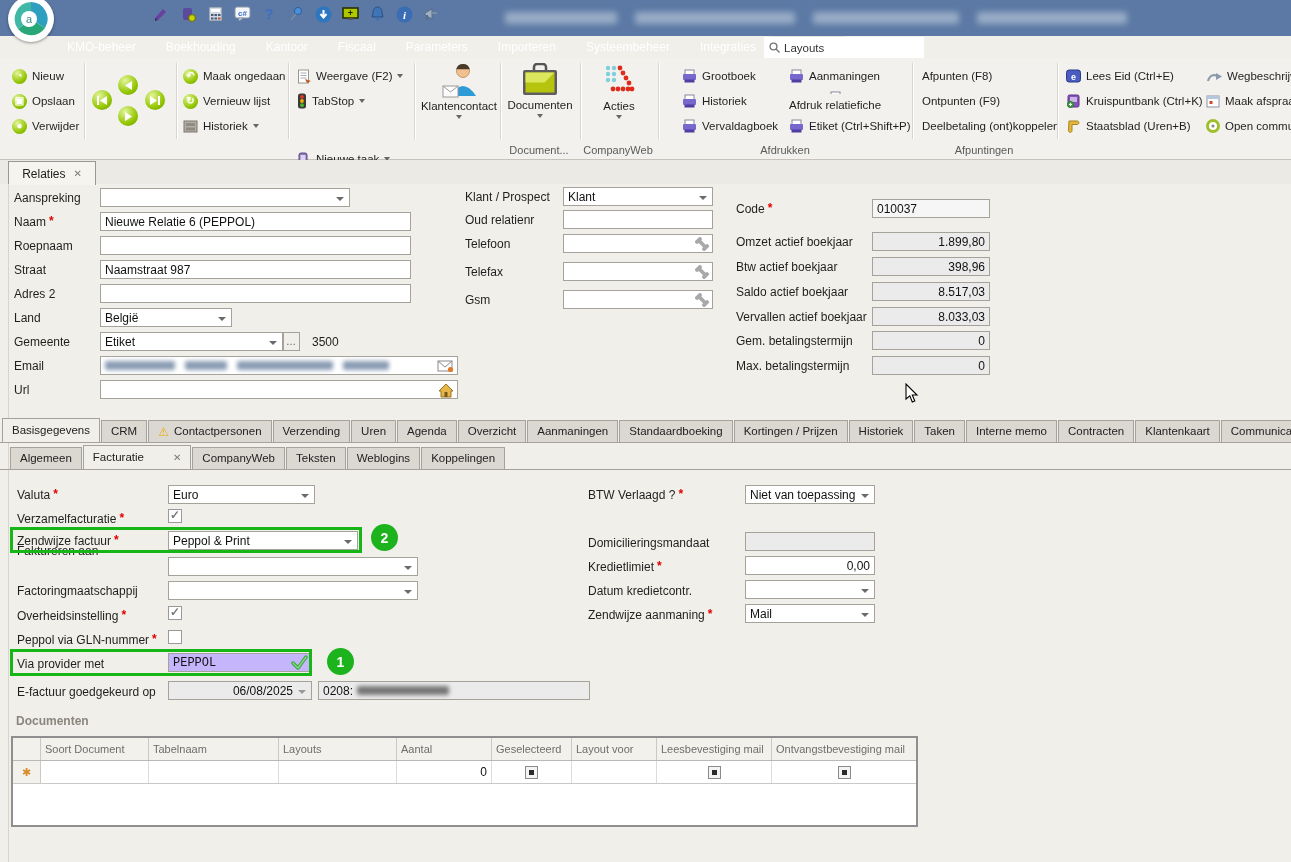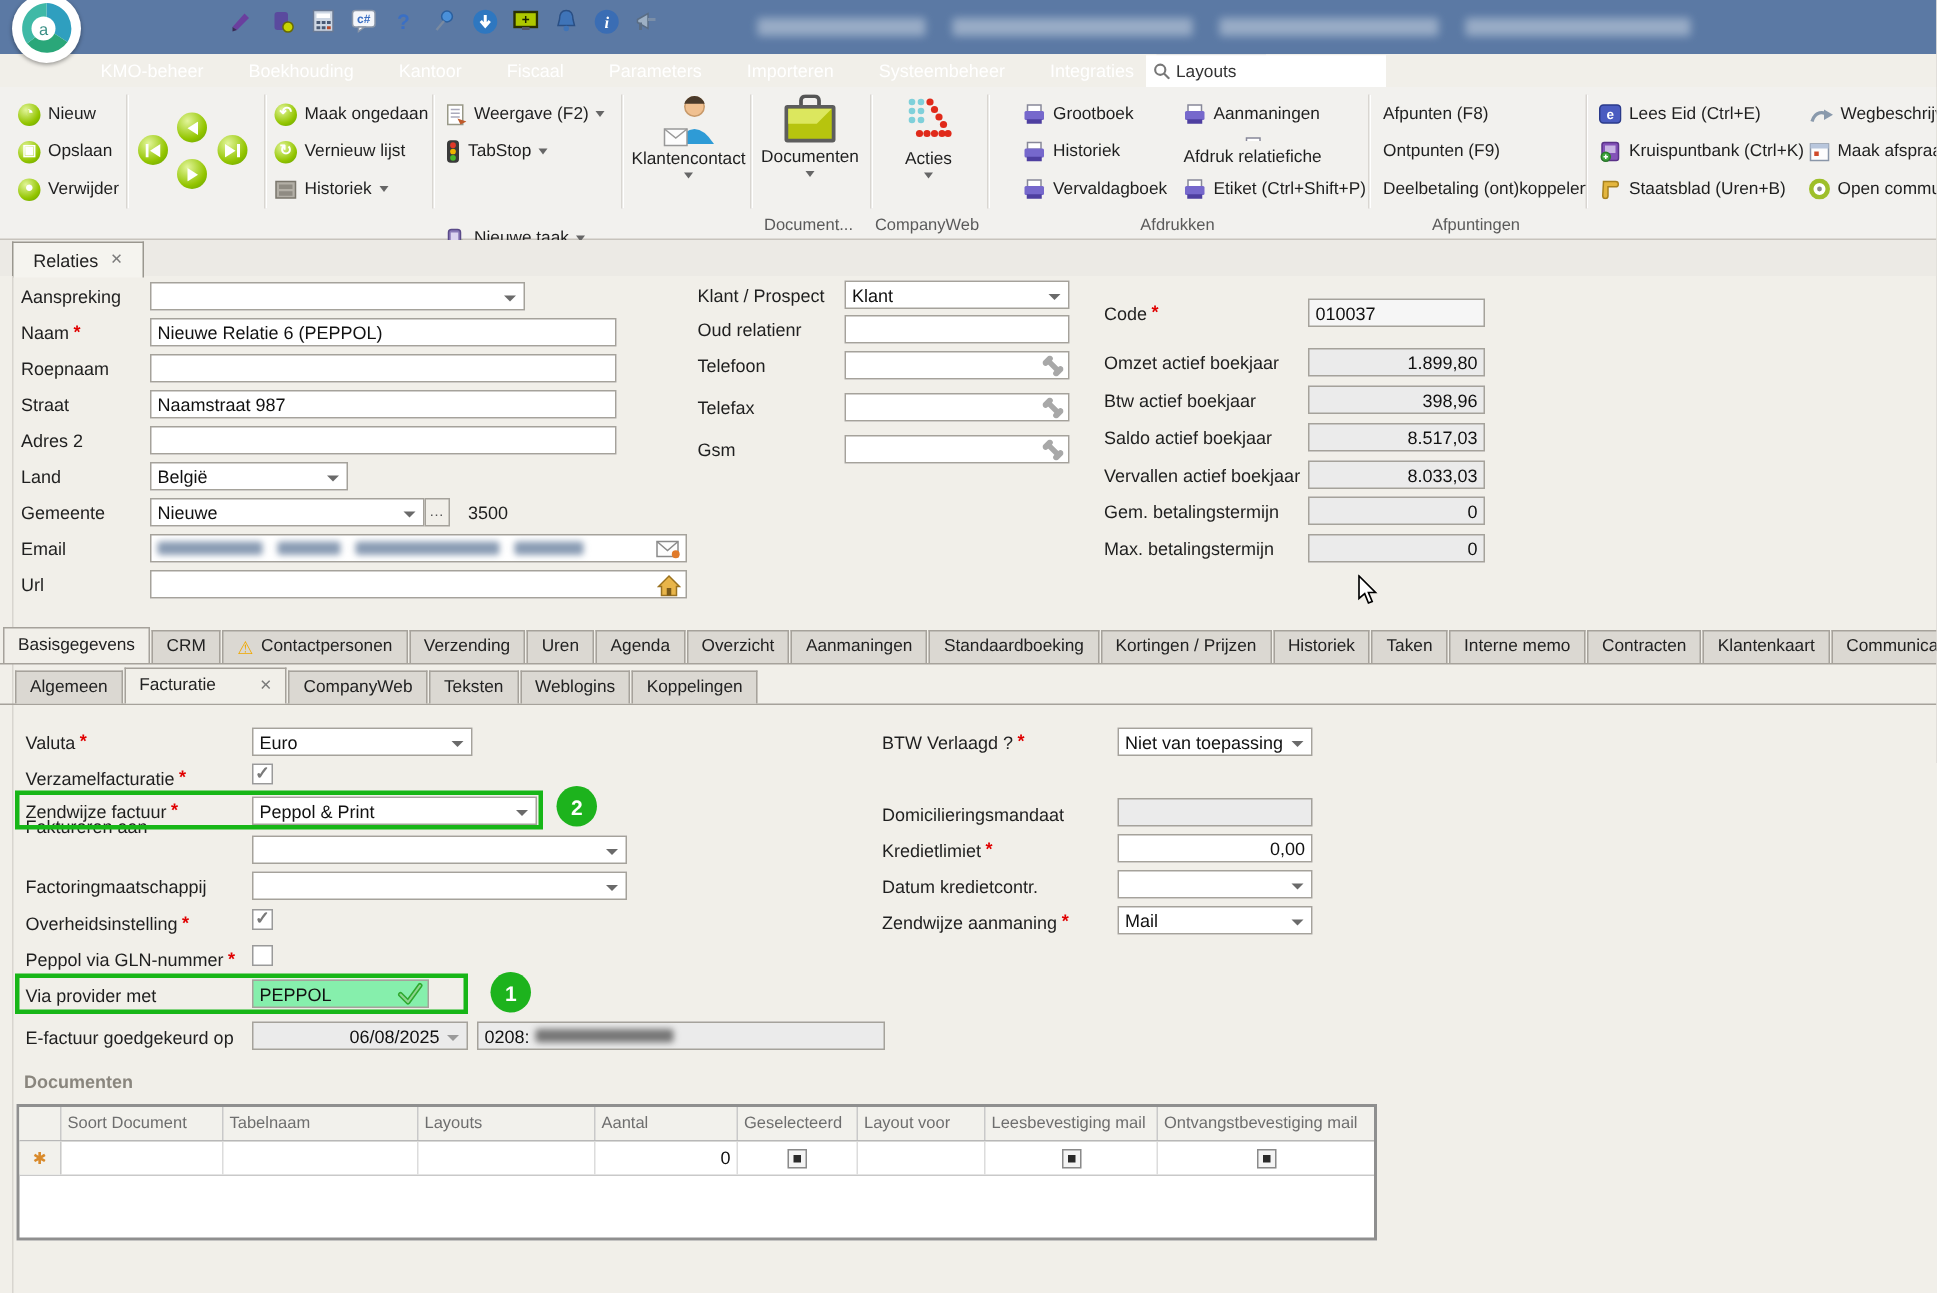--- a/index.html
+++ b/index.html
@@ -464,21 +464,21 @@
     </div>
   <span class="fl" style="left:14px;top:287px;">Adres 2</span>
   <div class="in" style="left:100px;top:284px;width:311px;"></div>
   <span class="fl" style="left:14px;top:311px;">Land</span>
   <div class="cb" style="left:100px;top:308px;width:132px;">
       <span>België</span>
       <span class="car"></span>
     </div>
   <span class="fl" style="left:14px;top:335px;">Gemeente</span>
   <div class="cb" style="left:100px;top:332px;width:183px;">
-      <span>Nieuwe</span>
+      <span>Etiket</span>
       <span class="car"></span>
     </div>
   <div class="dots" style="left:283px;top:332px;">…</div>
   <span class="fl" style="left:312px;top:335px;">3500</span>
   <span class="fl" style="left:14px;top:359px;">Email</span>
   <div class="in" style="left:100px;top:356px;width:358px;">
     <span style="display:flex;gap:10px;align-items:center;">
       <span class="redact" style="width:70px;height:9px;background:#8a9cb4;"></span>
       <span class="redact" style="width:42px;height:9px;background:#8a9cb4;"></span>
       <span class="redact" style="width:96px;height:9px;background:#8a9cb4;"></span>
@@ -631,21 +631,21 @@
     </div>
 
   <span class="fl req" style="left:17px;top:609px;">Overheidsinstelling</span>
   <div class="ck checked" style="left:168px;top:606px;"></div>
 
   <span class="fl req" style="left:17px;top:633px;">Peppol via GLN-nummer</span>
   <div class="ck" style="left:168px;top:630px;"></div>
 
   <div class="hl" style="left:10px;top:649px;width:302px;height:27px;"></div>
   <span class="fl" style="left:17px;top:657px;">Via provider met</span>
-  <div class="in" style="left:168px;top:653px;width:118px;background:#86efac;">
+  <div class="in" style="left:168px;top:653px;width:144px;background:#c4b5fd;font-family:Liberation Mono, monospace;">
     <span>PEPPOL</span>
     <span class="fico" style="top:1px;"><svg width="17" height="15">
           <path d="M2 8 L7 13 L15 2" fill="none" stroke="#2ea82e" stroke-width="3.4" stroke-linecap="round" stroke-linejoin="round"></path>
           <path d="M2 8 L7 13 L15 2" fill="none" stroke="#8fd48f" stroke-width="1.4" stroke-linecap="round" stroke-linejoin="round"></path>
         </svg></span>
   </div>
   <div class="badge" style="left:327px;top:648px;">
       <span>1</span>
     </div>
 

